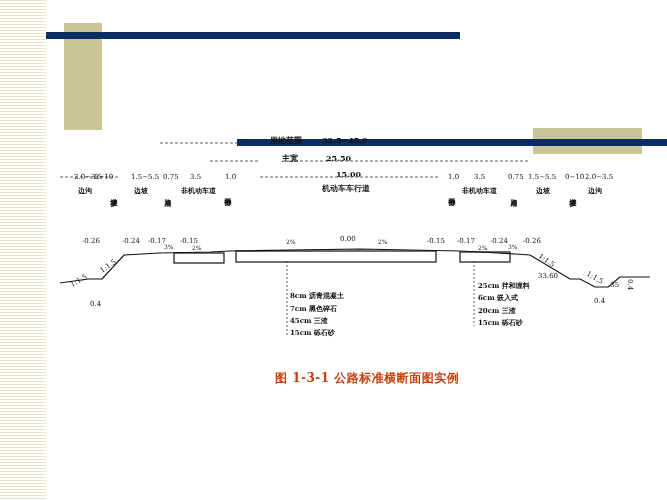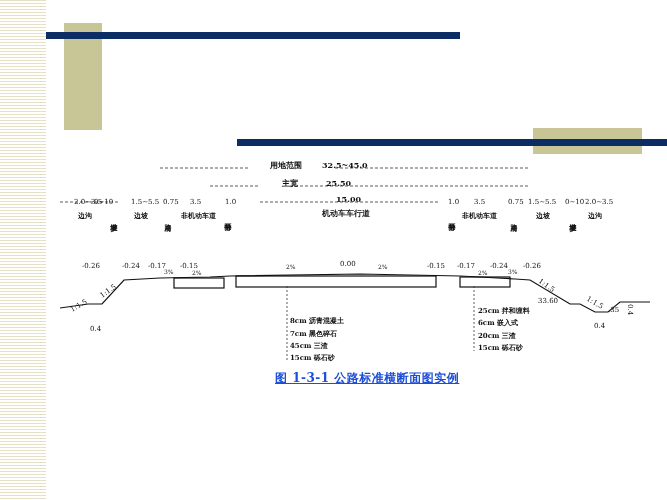--- a/index.html
+++ b/index.html
@@ -1,23 +1,23 @@
 <!DOCTYPE html>
 <html><head>
 <meta charset="utf-8">
 <style>
   html,body{margin:0;padding:0;}
   body{width:667px;height:500px;position:relative;background:#ffffff;overflow:hidden;font-family:"DejaVu Serif",serif;}
   .stripes{position:absolute;left:0;top:0;width:46px;height:500px;
     background:repeating-linear-gradient(to bottom,#e6e1c4 0px,#e6e1c4 1px,#ffffff 1px,#ffffff 3px);}
   .olive{position:absolute;background:#c8c596;}
   .navy{position:absolute;background:#0b2d63;}
-  .diagram{position:absolute;left:60px;top:156px;width:600px;height:240px;}
+  .diagram{position:absolute;left:60px;top:131px;width:600px;height:240px;}
   svg text{font-family:"DejaVu Serif",serif;fill:#111;}
-  .caption{position:absolute;left:275px;top:370px;font-size:12px;font-weight:bold;color:#1d4ed8;letter-spacing:0.5px;text-decoration:underline;}
+  .caption{position:absolute;left:275px;top:370px;font-size:12px;font-weight:bold;color:#c2410c;letter-spacing:0.5px;}
 </style>
 </head>
 <body>
 
 <div class="stripes"></div>
 <div class="olive" style="left:64px;top:23px;width:38px;height:107px;"></div>
 <div class="navy" style="left:46px;top:32px;width:414px;height:7px;"></div>
 <div class="olive" style="left:533px;top:128px;width:109px;height:26px;"></div>
 <div class="navy" style="left:237px;top:139px;width:430px;height:7px;"></div>
 

